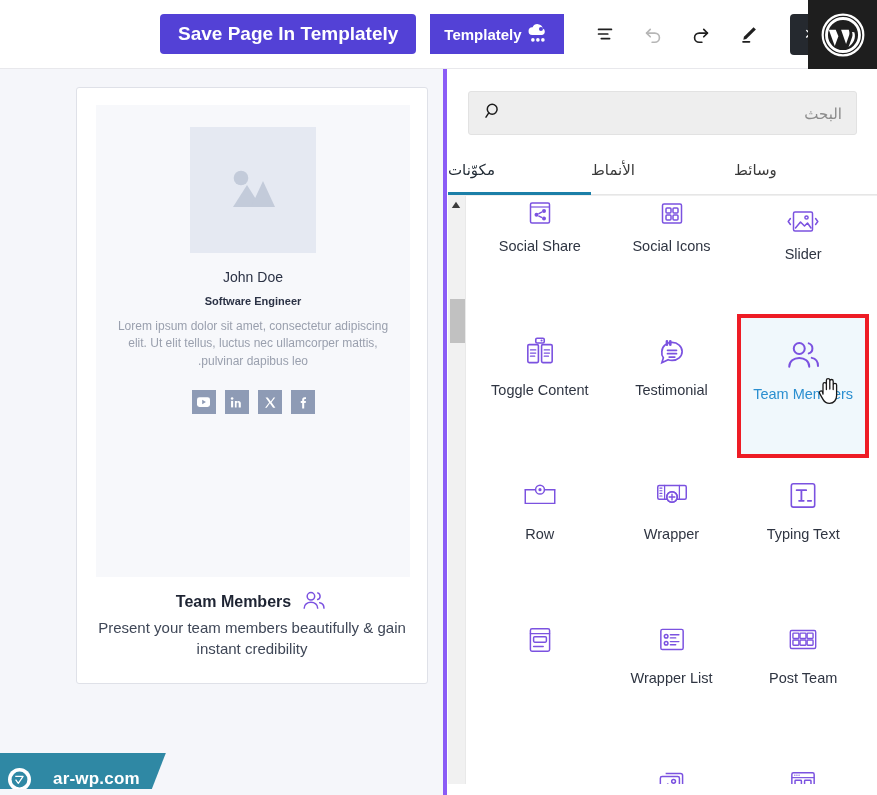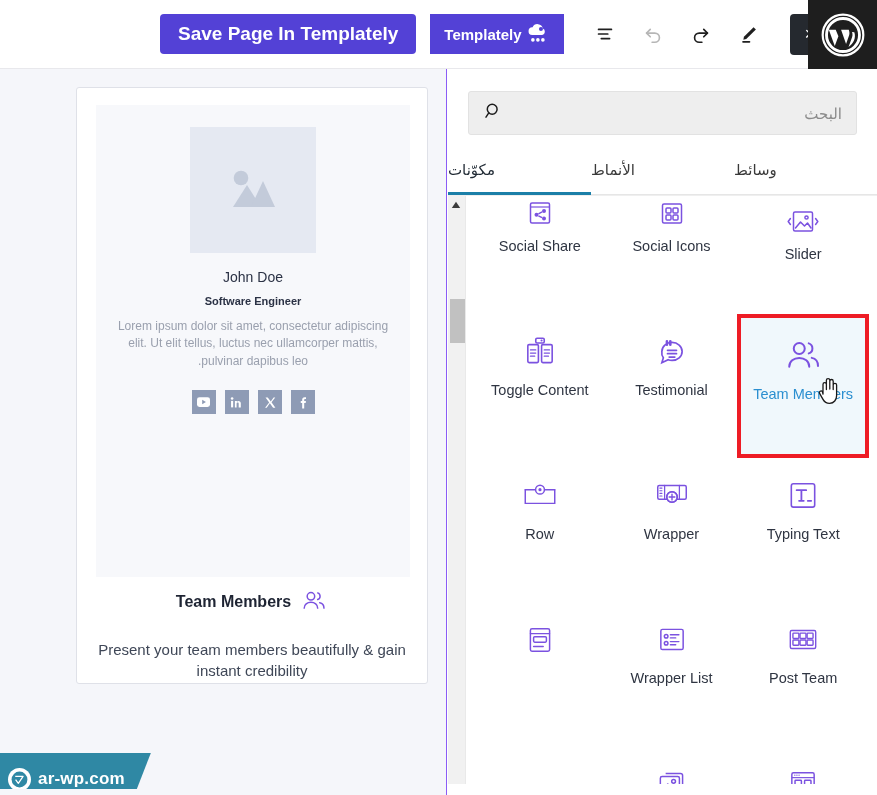--- a/index.html
+++ b/index.html
@@ -56,21 +56,21 @@
     width: 69px; height: 69px; background: #1e1e1e;
     display: flex; align-items: center; justify-content: center;
     cursor: pointer;
   }
 
   
   .canvas {
     position: absolute; left: 0; top: 69px;
     width: 447px; height: 726px;
     background: #f5f6fa;
-    border-right: 1px solid #8b5cf6;
+    border-right: 4px solid #8b5cf6;
     overflow: hidden;
   }
   .preview-card {
     position: absolute; left: 76px; top: 18px;
     width: 352px; height: 597px;
     background: #ffffff;
     border: 1px solid #dfe1e8;
     border-radius: 3px;
   }
   .pv-inner {
@@ -109,29 +109,29 @@
   }
   .pv-footer {
     position: absolute; left: 0; right: 0; top: 500px;
     text-align: center; padding: 0 16px;
   }
   .pv-ftitle {
     display: flex; align-items: center; justify-content: center; gap: 9px;
     font-size: 16px; font-weight: bold; color: #1e2433;
   }
   .pv-fdesc {
-    margin-top: 23px; font-size: 15px; line-height: 1.42; color: #3f4757;
+    margin-top: 1px; font-size: 15px; line-height: 1.42; color: #3f4757;
   }
 
   
   .watermark {
     position: absolute; left: 0; bottom: 6px; z-index: 30;
     height: 36px; padding: 16px 26px 0 8px;
     background: #2f88a4;
-    display: flex; align-items: center; gap: 7px;
+    display: flex; align-items: center; gap: 22px;
     clip-path: polygon(0 0, 100% 0, calc(100% - 14px) 100%, 0 100%);
     box-shadow: 0 1px 4px rgba(0,0,0,.28);
   }
   .wm-logo {
     width: 23px; height: 23px; border-radius: 50%;
     background: #fff; display: flex; align-items: center; justify-content: center;
   }
   .wm-text { color: #fff; font-size: 17px; font-weight: bold; letter-spacing: .2px; }
 
   

